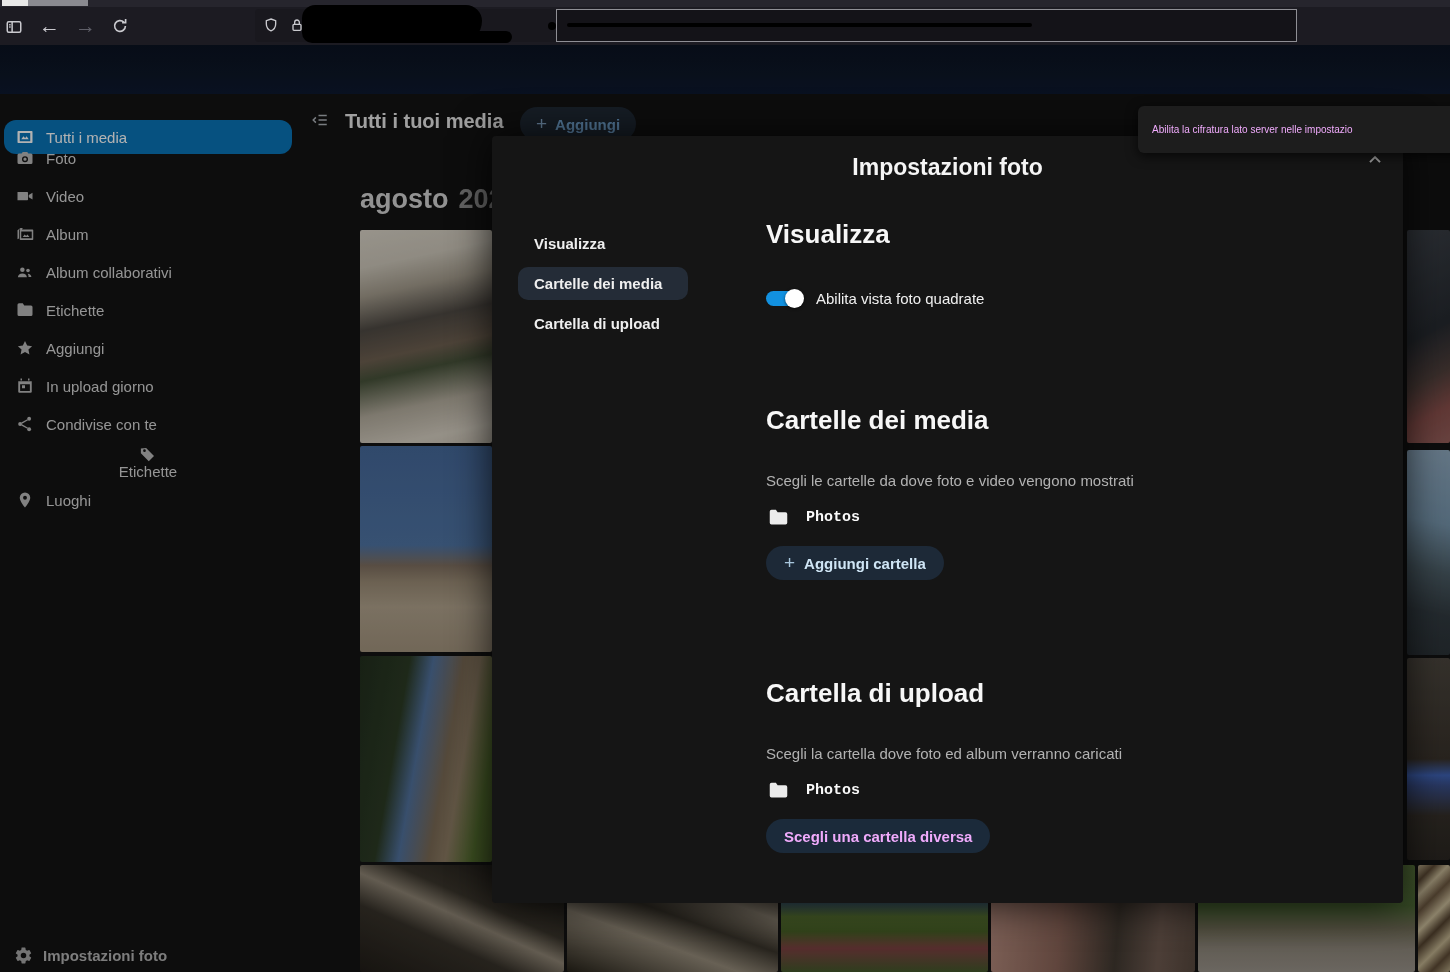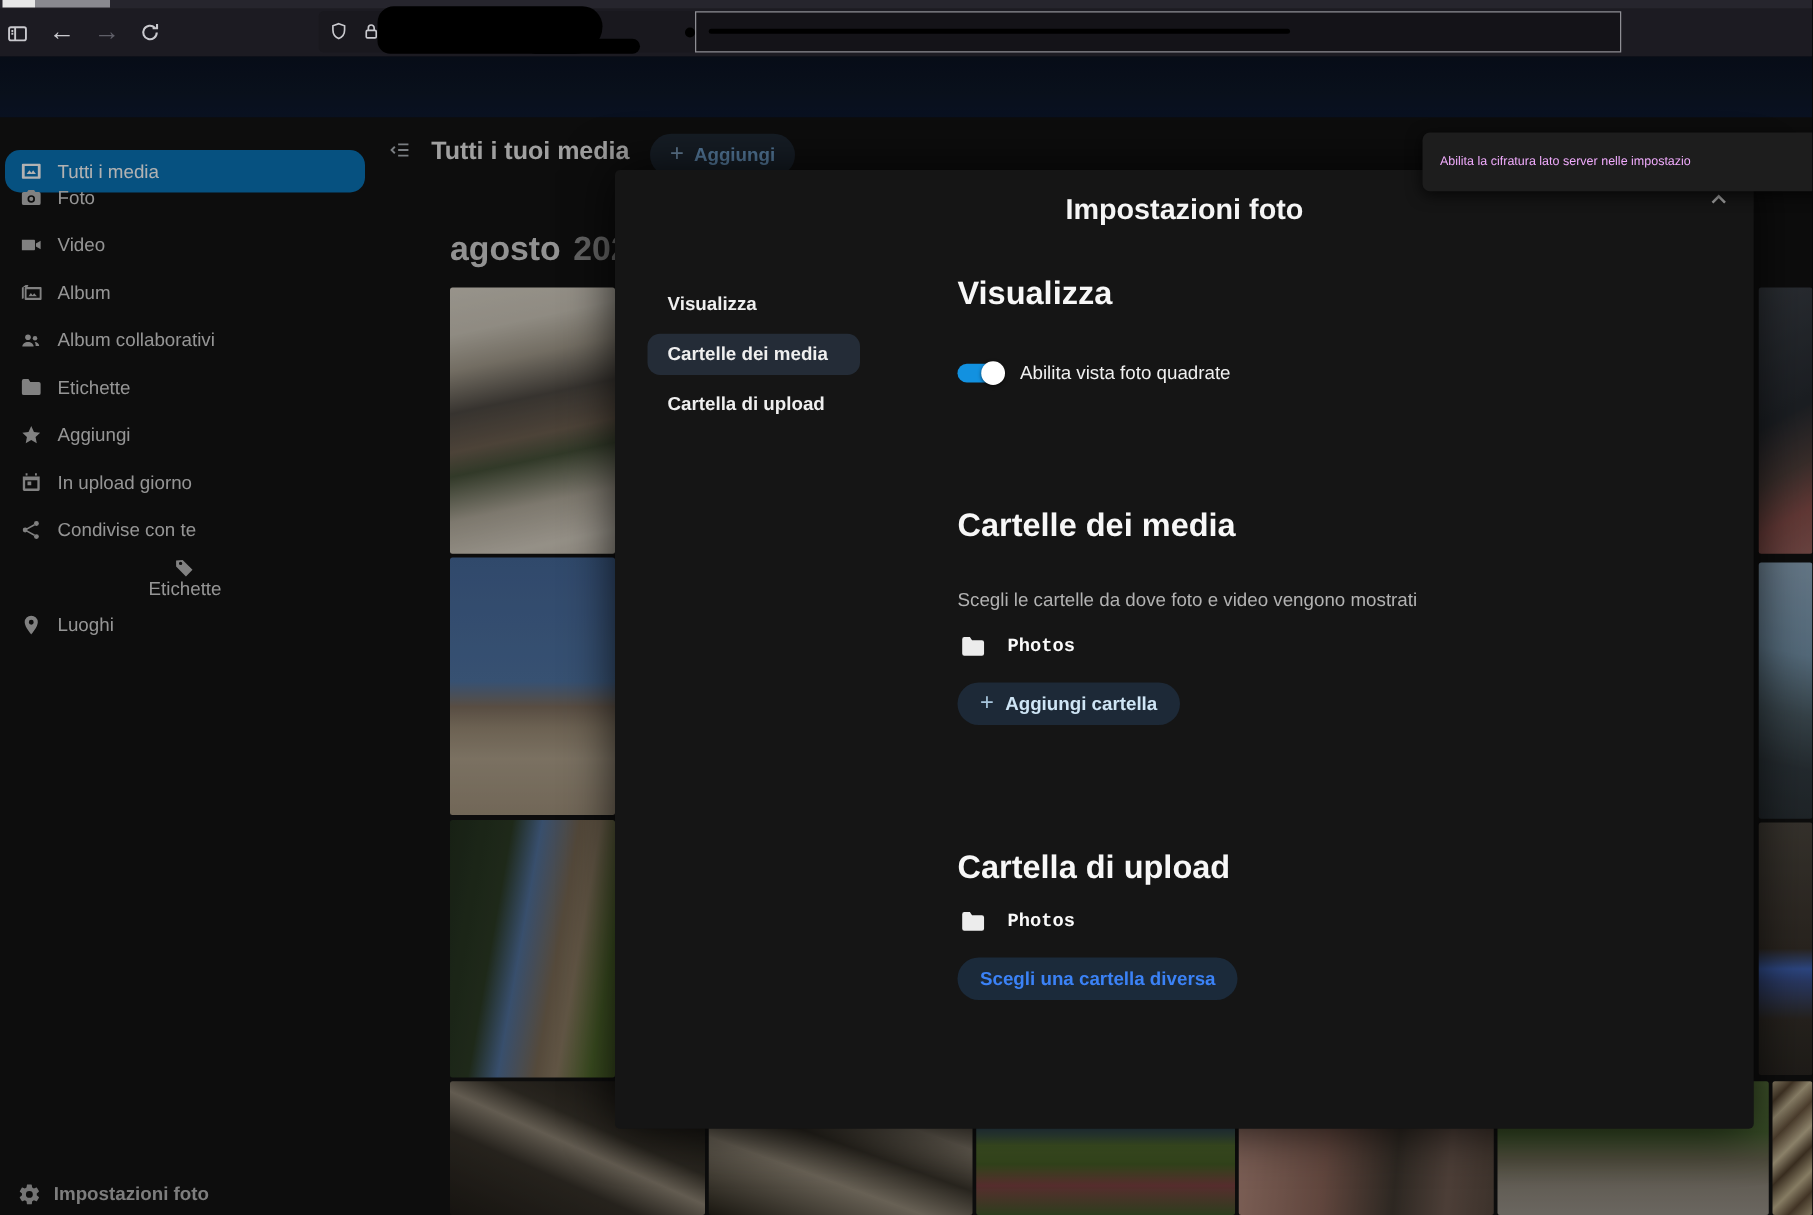--- a/index.html
+++ b/index.html
@@ -93,21 +93,21 @@
   .toggle-label { margin-left:14px; font-size:15px; color:#f0f0f0; }
   .m-section { margin-top:98px; }
   .m-desc { margin-top:36px; font-size:15px; color:#b2b2b2; }
   .folder-row { display:flex; align-items:center; margin-top:18px; }
   .folder-row .fo-icon { width:21px; height:21px; color:#ececec; margin-left:2px; flex:0 0 auto; }
   .folder-row .fo-name { margin-left:17px; font-size:15px; font-weight:bold; color:#fafafa;font-family:Liberation Mono, monospace; }
   .m-btn { display:inline-flex; align-items:center; height:34px; border-radius:17px; padding:0 18px; margin-top:18px; background:#1d2937; }
   .m-btn .plus { font-size:19px; color:#a8c6dd; margin-right:9px; }
   .m-btn .b-label { font-size:15px; font-weight:bold; color:#cfe5f5; }
   .m-btn.alt { background:#1b2a3a; }
-  .m-btn.alt .b-label { color:#3b82f6; }
+  .m-btn.alt .b-label { color:#f0abfc; }
 
   
   .toast { position:absolute; left:1138px; top:106px; width:330px; height:47px; background:#1d1d1d;
     border-radius:6px 0 0 6px; box-shadow:0 3px 12px rgba(0,0,0,.7); z-index:4;
     display:flex; align-items:center; padding:0 14px; overflow:hidden; }
   .toast .t-text { font-size:10px; color:#f0abfc; white-space:nowrap; }
 </style>
 </head>
 <body>
 
@@ -392,20 +392,21 @@
             <span class="fo-name">Photos</span>
           </div>
           <div class="m-btn">
             <span class="plus">+</span>
             <span class="b-label">Aggiungi cartella</span>
           </div>
         </div>
 
         <div class="m-section">
           <div class="m-h2">Cartella di upload</div>
+          <div class="m-desc">Scegli la cartella dove foto ed album verranno caricati</div>
           <div class="folder-row">
             <span class="fo-icon">
               <svg viewBox="0 0 24 24" fill="currentColor">
                   <path d="M2 5a2 2 0 0 1 2-2h5l2 3h9a2 2 0 0 1 2 2v10a2 2 0 0 1-2 2H4a2 2 0 0 1-2-2z"></path>
                 </svg>
             </span>
             <span class="fo-name">Photos</span>
           </div>
           <div class="m-btn alt">
             <span class="b-label">Scegli una cartella diversa</span>

